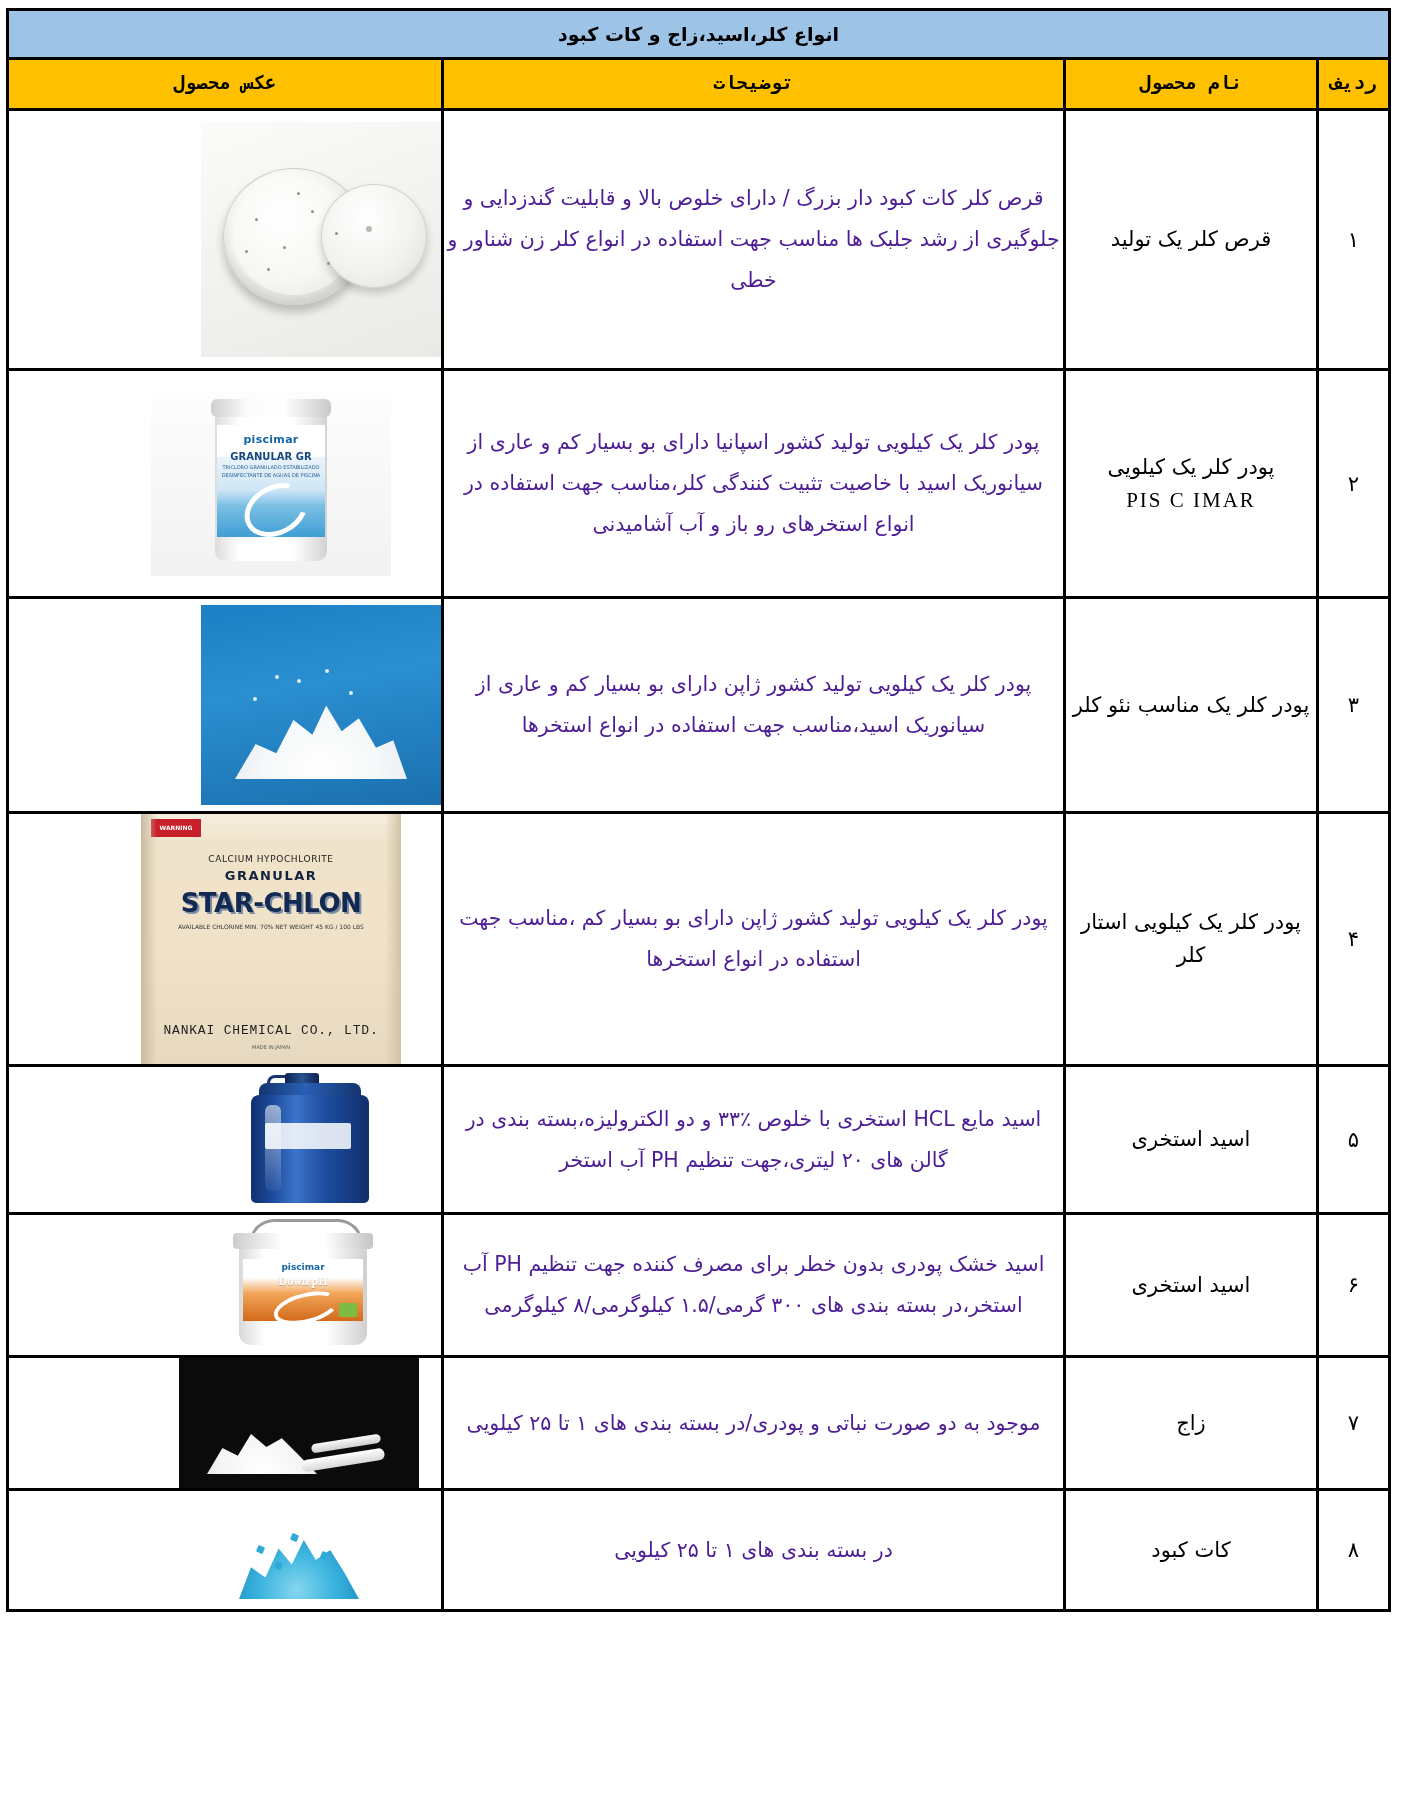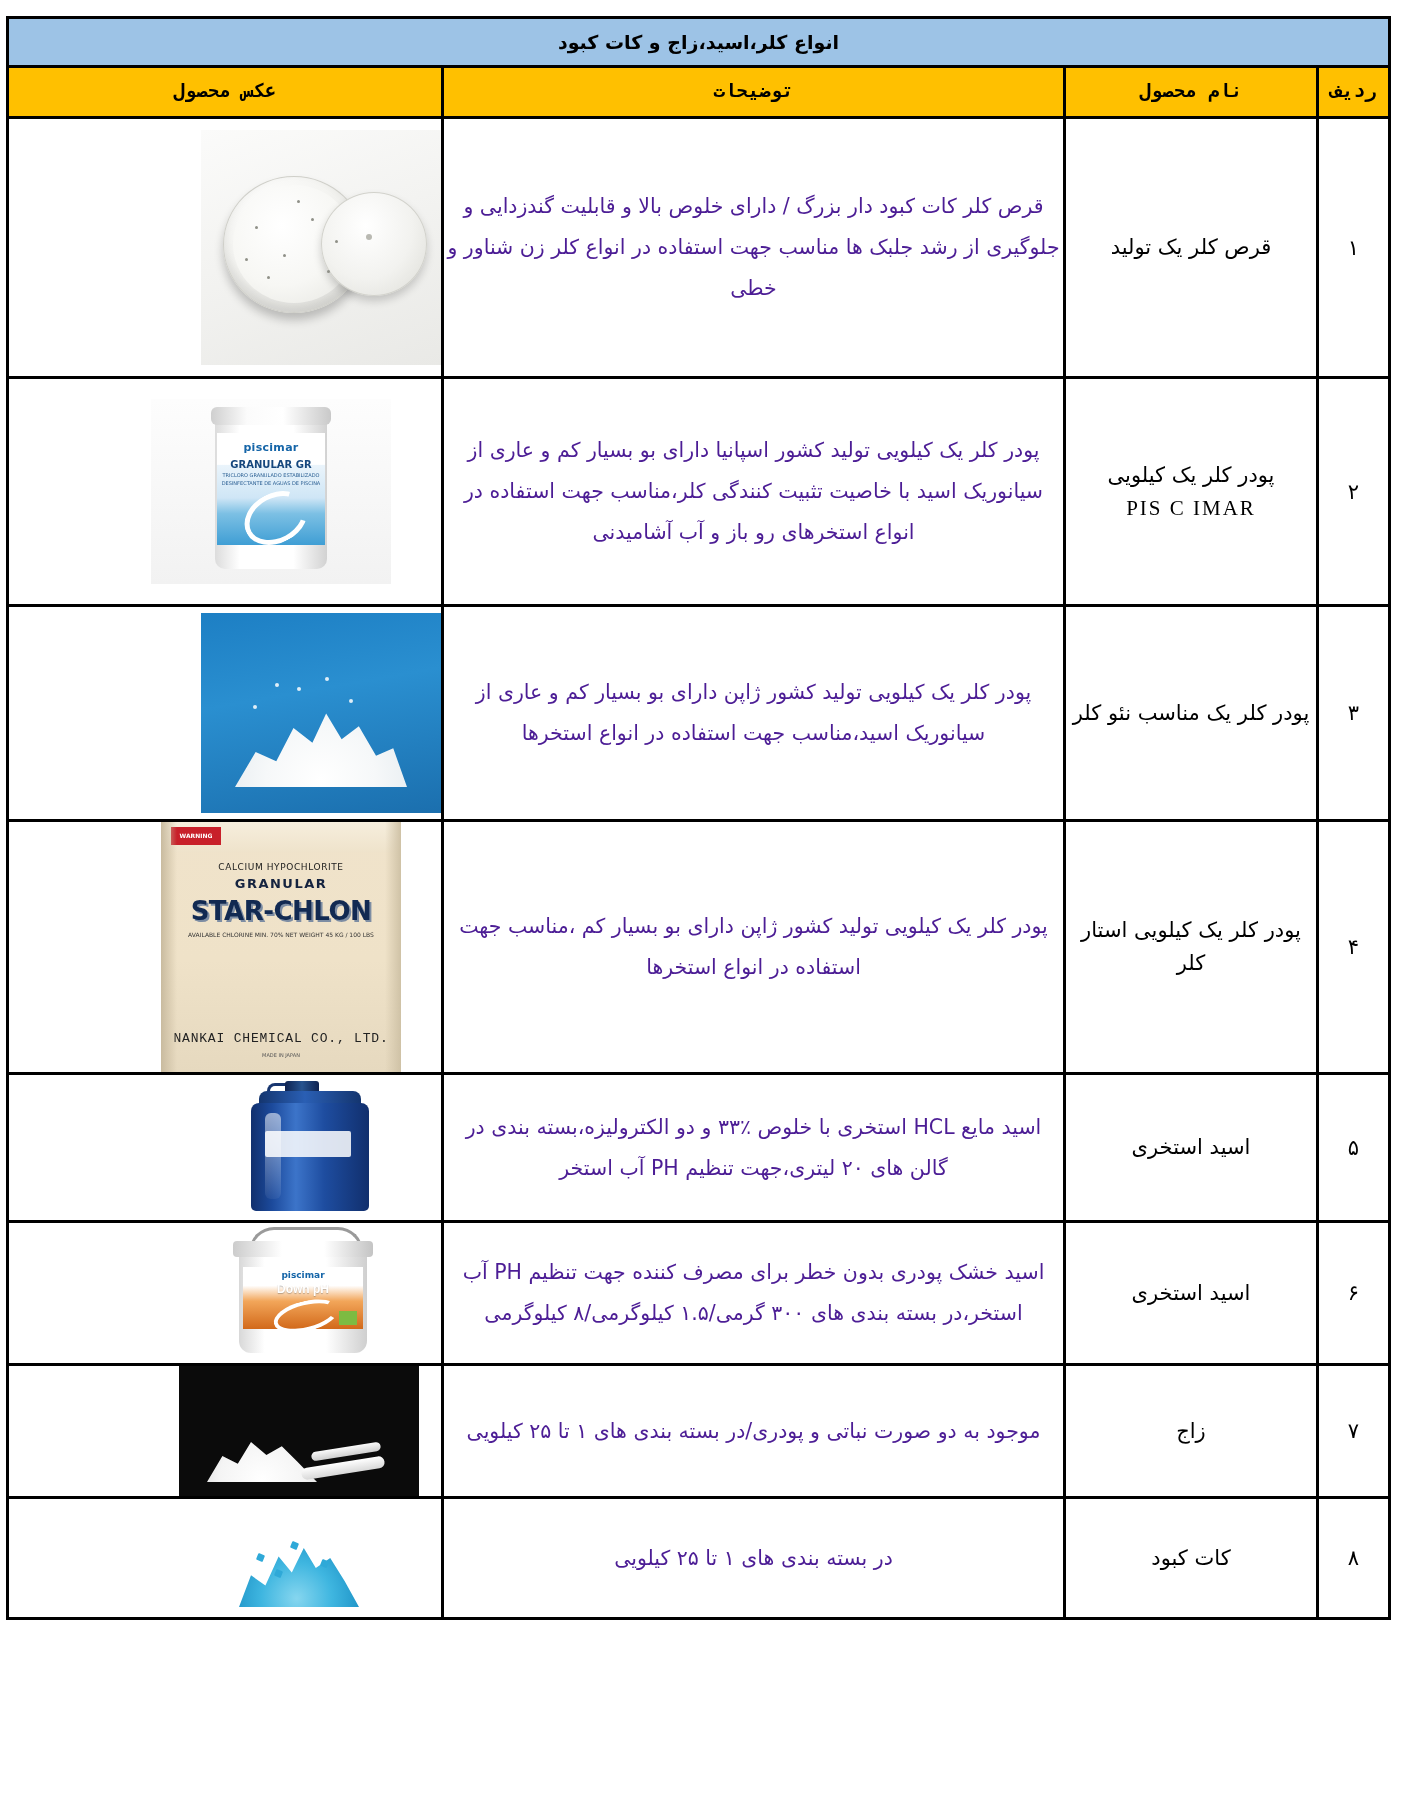--- a/index.html
+++ b/index.html
@@ -18,21 +18,21 @@
     width: 1401px;
     height: 1813px;
     padding: 8px 10px 4px 10px;
     background: #ffffff;
   }
   table.product-table {
     width: 1382px;
     border-collapse: collapse;
     table-layout: fixed;
     direction: rtl;
-    margin: 8px auto;
+    margin: 0 auto;
     border-radius: 9px;
   }
   table.product-table td,
   table.product-table th {
     border: 3px solid #000000;
     padding: 0;
     vertical-align: middle;
     text-align: center;
   }
   
@@ -175,21 +175,21 @@
   .thumb-powderblue .heap {
     position:absolute; left:34px; bottom:26px; width:172px; height:92px;
     background: radial-gradient(ellipse at 50% 92%, #ffffff 0%, #f6f8f9 45%, #dfe7ec 100%);
     clip-path: polygon(0% 100%, 12% 62%, 24% 72%, 34% 36%, 45% 52%, 53% 20%, 62% 48%,
                        72% 34%, 82% 66%, 92% 58%, 100% 100%);
   }
   .thumb-powderblue .grain { position:absolute; width:4px; height:4px; background:#fff; border-radius:50%; opacity:.85; }
 
   
   .thumb-starchlon { width: 240px; height: 250px;
-      background: linear-gradient(180deg,#f0e3cb 0%, #efe2c8 55%, #e6d9bf 100%); }
+      background: linear-gradient(180deg,#f0e3cb 0%, #efe2c8 55%, #e6d9bf 100%); padding-left: 20px; }
   .thumb-starchlon .band-top {
     position:absolute; left:0; right:0; top:0; height:30px;
     background: linear-gradient(180deg,#f6eedd,#efe3cb);
   }
   .thumb-starchlon .red-badge {
     position:absolute; left:10px; top:5px; width:50px; height:18px;
     background:#c8202a; color:#fff; font-size:6px; font-weight:700;
     text-align:center; line-height:18px; direction:ltr;
   }
   .thumb-starchlon .hypo {
@@ -277,21 +277,21 @@
     position:absolute; left:60px; top:44px; width:120px; height:62px;
     background: linear-gradient(180deg,#ffffff 0%,#ffffff 30%,#f2a65a 55%,#d2691a 100%);
   }
   .thumb-bucket .brand {
     position:absolute; left:0; right:0; top:3px; text-align:center;
     font-family:"DejaVu Sans", sans-serif; font-size:9px; font-weight:700;
     color:#1565a8; direction:ltr;
   }
   .thumb-bucket .prod {
     position:absolute; left:0; right:0; top:15px; text-align:center;
-    font-family:Liberation Sans, sans-serif; font-size:12px; font-weight:700;
+    font-family:Liberation Serif, serif; font-size:12px; font-weight:700;
     color:#ffffff; direction:ltr; text-shadow:0 1px 1px rgba(0,0,0,.25);
   }
   .thumb-bucket .swoosh {
     position:absolute; left:30px; top:34px; width:58px; height:22px;
     border:4px solid #ffffff; border-radius:50%; border-right-color:transparent;
     transform:rotate(-14deg);
   }
   .thumb-bucket .chip {
     position:absolute; right:6px; bottom:4px; width:18px; height:14px;
     background:#7dbb42;

